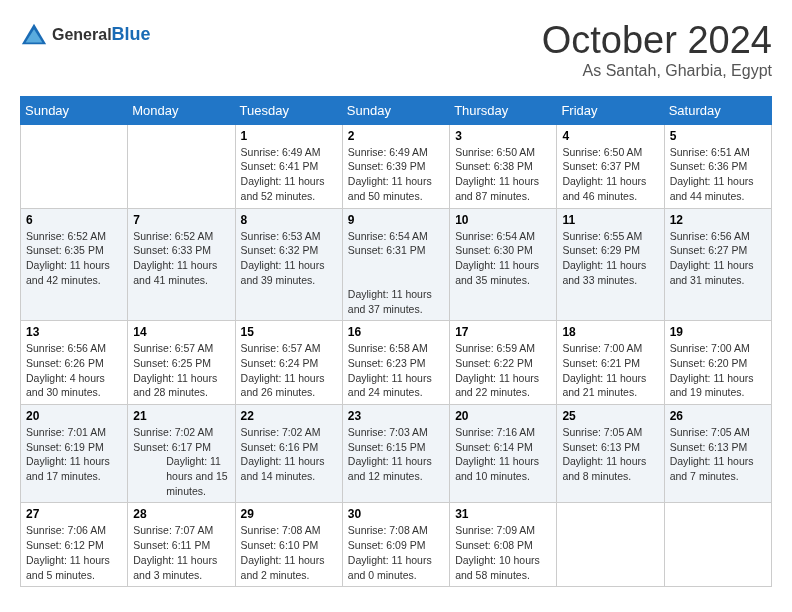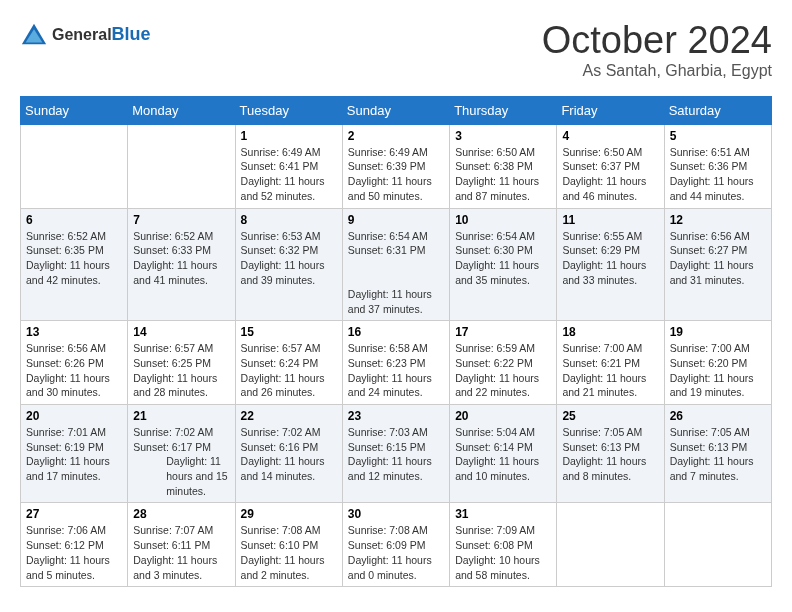--- a/index.html
+++ b/index.html
@@ -218,21 +218,21 @@
             <span style="display: block;">Daylight: 11 hours and 31 minutes.</span>
           </div>
         </td>
       </tr>
       <tr>
         <td>
           <span class="day-num">13</span>
           <div class="cell-content">
             <span style="display: block;">Sunrise: 6:56 AM</span>
             <span style="display: block;">Sunset: 6:26 PM</span>
-            <span style="display: block;">Daylight: 11 hours and 30 minutes.</span>
+            <span style="display: block;">Daylight: 4 hours and 30 minutes.</span>
           </div>
         </td>
         <td>
           <span class="day-num">14</span>
           <div class="cell-content">
             <span style="display: block;">Sunrise: 6:57 AM</span>
             <span style="display: block;">Sunset: 6:25 PM</span>
             <span style="display: block;">Daylight: 11 hours and 28 minutes.</span>
           </div>
         </td>
@@ -306,21 +306,21 @@
           <span class="day-num">23</span>
           <div class="cell-content">
             <span style="display: block;">Sunrise: 7:03 AM</span>
             <span style="display: block;">Sunset: 6:15 PM</span>
             <span style="display: block;">Daylight: 11 hours and 12 minutes.</span>
           </div>
         </td>
         <td>
           <span class="day-num">20</span>
           <div class="cell-content">
-            <span style="display: block;">Sunrise: 5:04 AM</span>
+            <span style="display: block;">Sunrise: 7:16 AM</span>
             <span style="display: block;">Sunset: 6:14 PM</span>
             <span style="display: block;">Daylight: 11 hours and 10 minutes.</span>
           </div>
         </td>
         <td>
           <span class="day-num">25</span>
           <div class="cell-content">
             <span style="display: block;">Sunrise: 7:05 AM</span>
             <span style="display: block;">Sunset: 6:13 PM</span>
             <span style="display: block;">Daylight: 11 hours and 8 minutes.</span>

